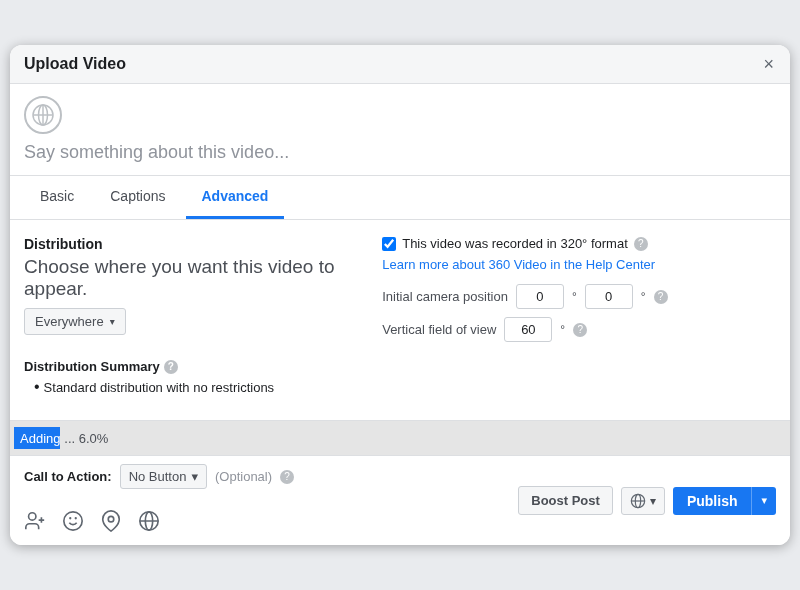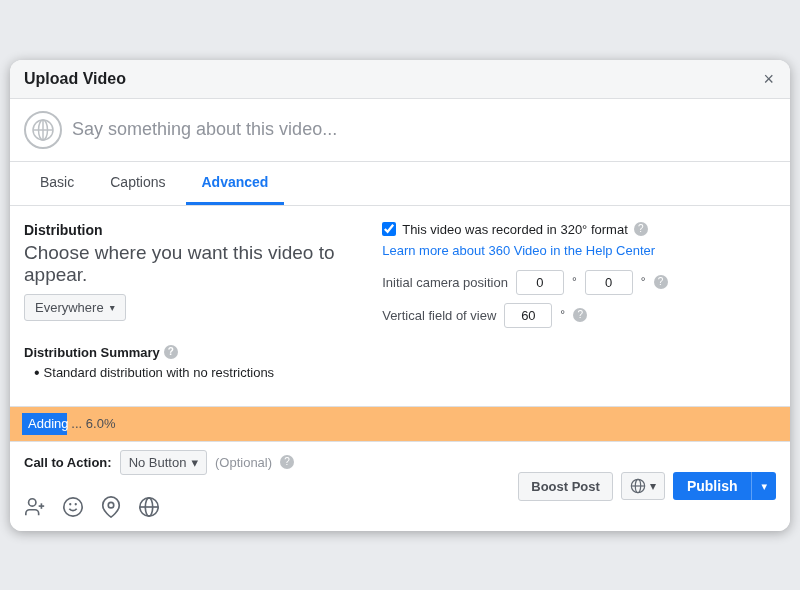--- a/index.html
+++ b/index.html
@@ -44,20 +44,21 @@
       background: none;
       border: none;
       padding: 0 2px;
     }
     .post-area {
       display: flex;
       align-items: flex-start;
       padding: 12px 14px;
       border-bottom: 1px solid #dddfe2;
       background: #fff;
+      flex-direction: column;
     }
     .avatar-globe {
       width: 38px;
       height: 38px;
       border: 2px solid #bcc0c4;
       border-radius: 50%;
       display: flex;
       align-items: center;
       justify-content: center;
       margin-right: 10px;
@@ -199,23 +200,23 @@
       border-radius: 3px;
       font-size: 13px;
       text-align: center;
       color: #1c1e21;
     }
     .deg-symbol {
       font-size: 12px;
       color: #4b4f56;
     }
     .progress-bar-area {
-      background: #fdba74;
+      background: #e5e5e5;
       border-top: 1px solid #dddfe2;
-      padding: 6px 12px;
+      padding: 6px 4px;
       display: flex;
       align-items: center;
     }
     .progress-fill {
       background: #1877f2;
       height: 22px;
       display: flex;
       align-items: center;
       padding-left: 6px;
     }

